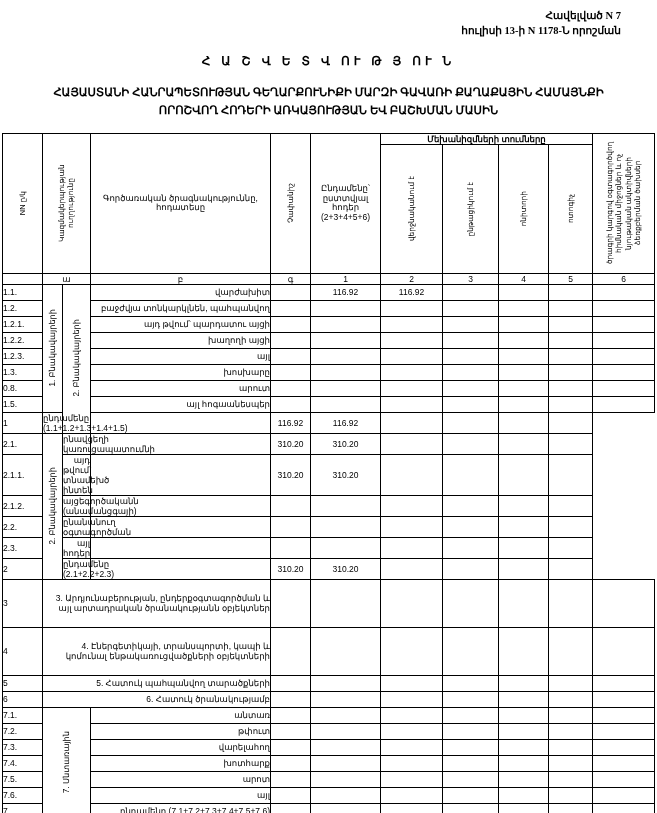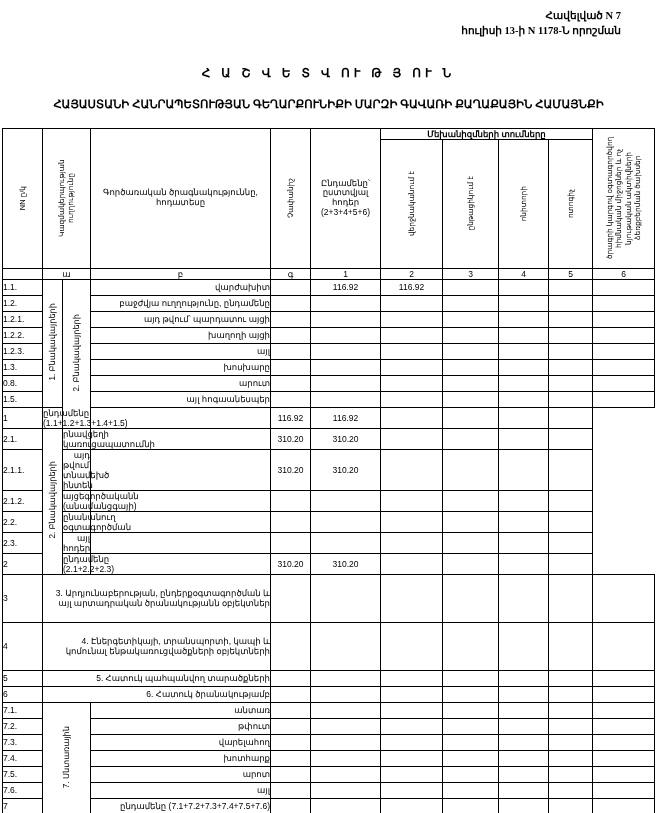--- a/index.html
+++ b/index.html
@@ -27,21 +27,21 @@
     font-size: 10.5px;
     font-weight: bold;
     line-height: 1.45;
     margin: 8px 36px 0 0;
   }
   .doc-title {
     text-align: center;
     font-size: 12px;
     font-weight: bold;
     letter-spacing: 4px;
-    margin-top: 28px;
+    margin-top: 16px;
   }
   .doc-sub {
     text-align: center;
     font-size: 11.5px;
     font-weight: bold;
     line-height: 1.5;
     margin: 15px 40px 0 40px;
   }
   table.main {
     border-collapse: collapse;
@@ -123,20 +123,21 @@
 
   <div class="hdr-right">
     <div>Հավելված N 7</div>
     <div>հուլիսի 13-ի N 1178-Ն որոշման</div>
   </div>
 
   <div class="doc-title">Հ Ա Շ Վ Ե Տ Վ ՈՒ Թ Յ ՈՒ Ն</div>
 
   <div class="doc-sub">
     <div>ՀԱՅԱՍՏԱՆԻ ՀԱՆՐԱՊԵՏՈՒԹՅԱՆ ԳԵՂԱՐՔՈՒՆԻՔԻ ՄԱՐԶԻ ԳԱՎԱՌԻ ՔԱՂԱՔԱՅԻՆ ՀԱՄԱՅՆՔԻ</div>
+    <div>ՈՐՈՇՎՈՂ ՀՈԴԵՐԻ ԱՌԿԱՅՈՒԹՅԱՆ ԵՎ ԲԱՇԽՄԱՆ ՄԱՍԻՆ</div>
   </div>
 
   <table class="main">
     <colgroup>
       <col style="width:40px">
       <col style="width:20px">
       <col style="width:28px">
       <col style="width:180px">
       <col style="width:40px">
       <col style="width:70px">
@@ -221,21 +222,21 @@
         <td class="cell-ctr"></td>
         <td class="cell-num">116.92</td>
         <td class="cell-num">116.92</td>
         <td class="cell-num"></td>
         <td class="cell-num"></td>
         <td class="cell-num"></td>
         <td class="cell-num"></td>
       </tr>
       <tr>
         <td class="row-num">1.2.</td>
-        <td class="cell-txt">բաջժվյա ուղղությունը, ընդամենը</td>
+        <td class="cell-txt">բաջժվյա տոնկարկլնեն, պահպանվող</td>
         <td class="cell-ctr"></td>
         <td class="cell-num"></td>
         <td class="cell-num"></td>
         <td class="cell-num"></td>
         <td class="cell-num"></td>
         <td class="cell-num"></td>
         <td class="cell-num"></td>
       </tr>
       <tr>
         <td class="row-num">1.2.1.</td>

